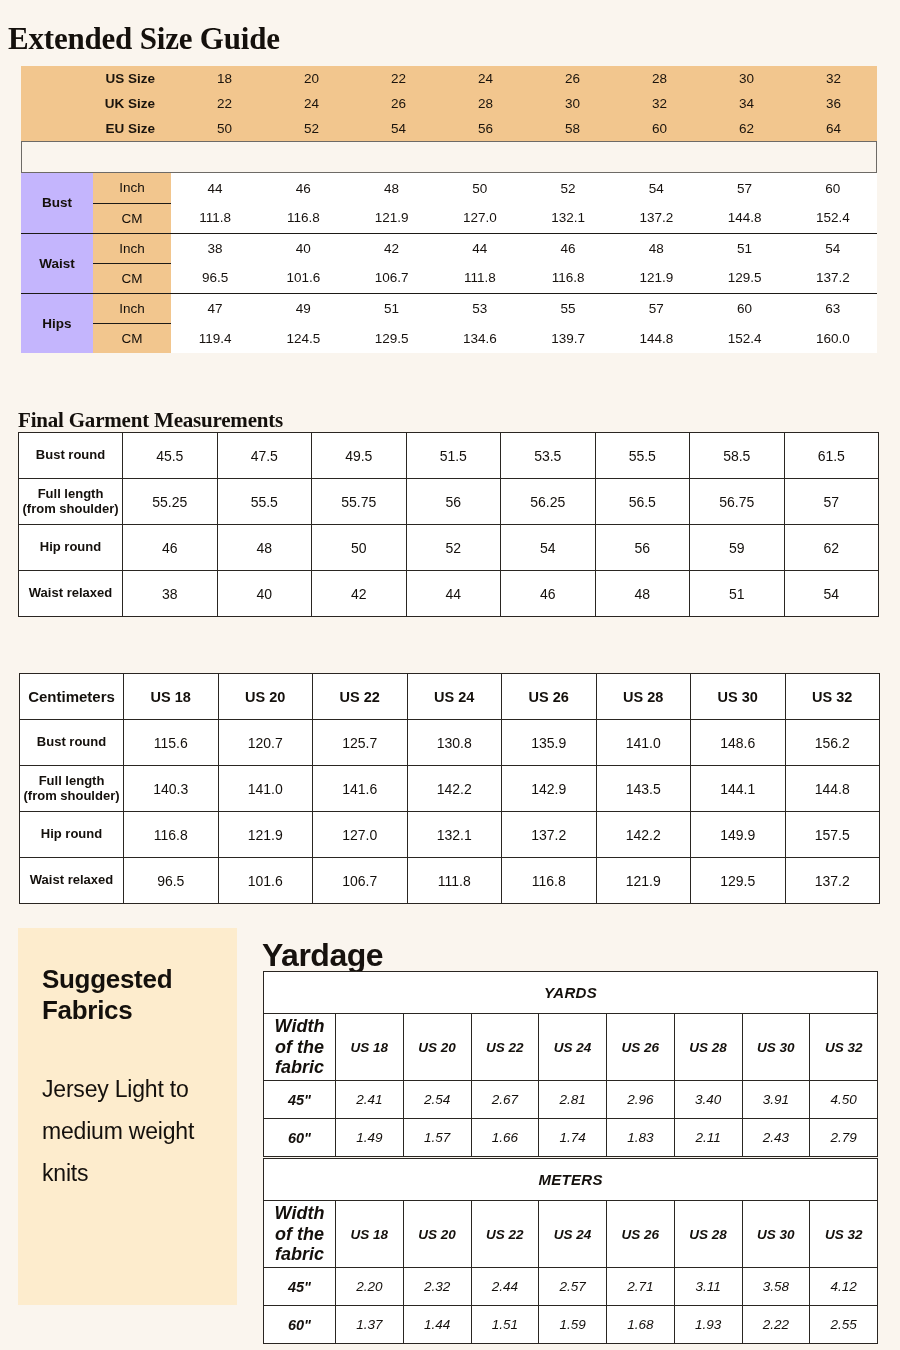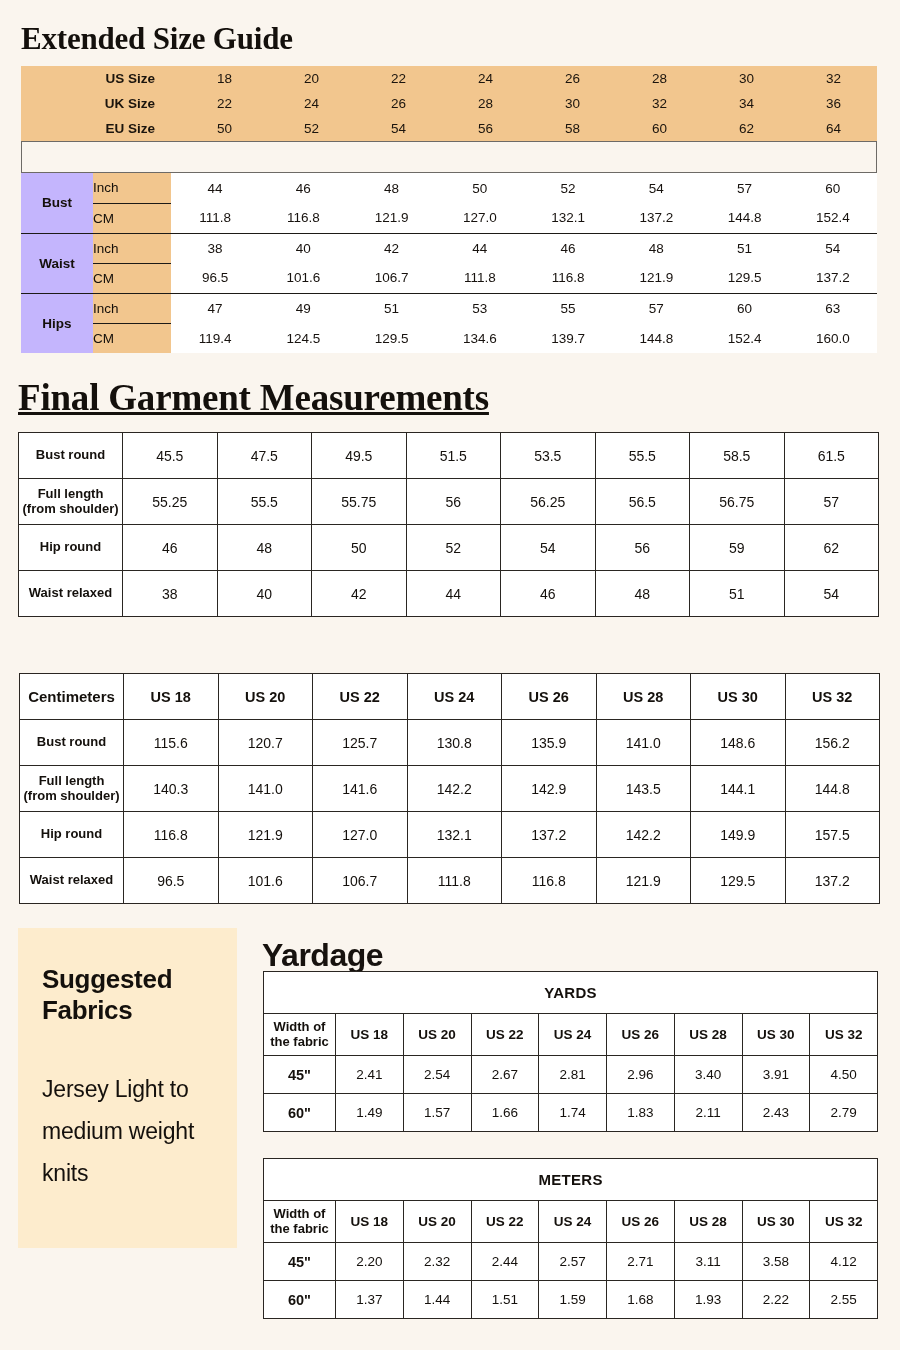--- a/index.html
+++ b/index.html
@@ -16,22 +16,22 @@
   
   .title-serif {
     font-family: "Liberation Serif", serif;
     font-weight: bold;
     font-size: 31px;
     letter-spacing: -0.2px;
     color: #14100c;
     margin: 0;
     padding: 0;
   }
-  #title-extended { position: absolute; left: 21px; top: 21px; }
-  #title-final    { position: absolute; left: 18px; top: 376px; font-size: 37px; text-decoration: underline; }
+  #title-extended { position: absolute; left: 8px; top: 21px; }
+  #title-final    { position: absolute; left: 18px; top: 408px; font-size: 21px; }
   #title-yardage  {
     position: absolute; left: 262px; top: 916px;
     font-family: "Liberation Sans", sans-serif;
     font-weight: bold; font-size: 32px; letter-spacing: -0.5px;
   }
 
   
   #size-guide { position: absolute; left: 21px; top: 66px; width: 848px; }
 
   table.grid { border-collapse: collapse; table-layout: fixed; width: 100%; }
@@ -53,21 +53,21 @@
   }
 
   
   #body-meas { width: 856px; margin-top: 0; }
   #body-meas td { padding: 0; font-size: 13.5px; }
   .bm-name {
     background: #c4b5fd; width: 72px; font-weight: bold; font-size: 17px;
     text-align: center; vertical-align: middle; color: #15100b;
   }
   .bm-unit {
-    background: #f2c68e; width: 78px; font-size: 13px;
+    background: #f2c68e; width: 78px; text-align: center; font-size: 13px;
     height: 30px; color: #15100b;
   }
   .bm-unit.topu { border-bottom: 1.3px solid #1d1a16; }
   .bm-val { background: #ffffff; text-align: center; height: 30px; font-size: 14px; }
   .grouptop td { border-top: 1.3px solid #1d1a16; }
   #body-meas tr:last-child .bm-val { border-bottom: 0; }
 
   
   .meas-table { position: absolute; width: 860px; border-collapse: collapse; table-layout: fixed; }
   #inch-table { left: 18px; top: 432px; }
@@ -81,48 +81,48 @@
     padding: 2px 3px;
     color: #14100c;
   }
   .meas-table td.hdr { font-weight: bold; font-size: 14.5px; height: 44px; }
   .meas-table td.rowhdr { font-weight: bold; font-size: 13px; line-height: 1.15; width: 104px; }
   .meas-table td.corner { font-weight: bold; font-size: 15px; width: 104px; }
 
   
   #fabrics-panel {
     position: absolute; left: 18px; top: 928px;
-    width: 219px; height: 320px;
+    width: 219px; height: 377px;
     background: #fdeccd;
     padding: 36px 22px 0 24px;
   }
   #fabrics-heading {
     font-weight: bold; font-size: 26px; line-height: 1.18;
     letter-spacing: -0.3px; margin: 0 0 44px 0; color: #14100c;
   }
   #fabrics-body {
     font-size: 23px; line-height: 1.82; color: #14100c; letter-spacing: -0.2px;
   }
 
   
-  .yard-table { position: absolute; width: 614px; border-collapse: collapse; table-layout: fixed; }
+  .yard-table { position: absolute; width: 614px; border-collapse: collapse; table-layout: fixed; font-style: italic; }
   #yards-table  { left: 263px; top: 971px; }
   #meters-table { left: 263px; top: 1158px; border-radius: 21px; }
   .yard-table td {
     border: 1.4px solid #2a2622;
     background: #ffffff;
     text-align: center;
     font-size: 13.5px;
     height: 38px;
     padding: 2px;
     color: #14100c;
   }
   .yard-table td.bigtitle { font-weight: bold; font-size: 15px; height: 42px; letter-spacing: 0.3px; }
   .yard-table td.hdr { font-weight: bold; font-size: 13.5px; height: 42px; }
-  .yard-table td.whdr { font-weight: bold; font-size: 13px; line-height: 1.15; width: 72px; }
+  .yard-table td.whdr { font-weight: bold; font-size: 18px; line-height: 1.15; width: 72px; }
   .yard-table td.wlab { font-weight: bold; font-size: 14.5px; width: 72px; }
 </style>
 </head>
 <body>
 
 <h1 class="title-serif" id="title-extended">Extended Size Guide</h1>
 
 <div id="size-guide">
   <table class="grid peach-block">
     <colgroup>

